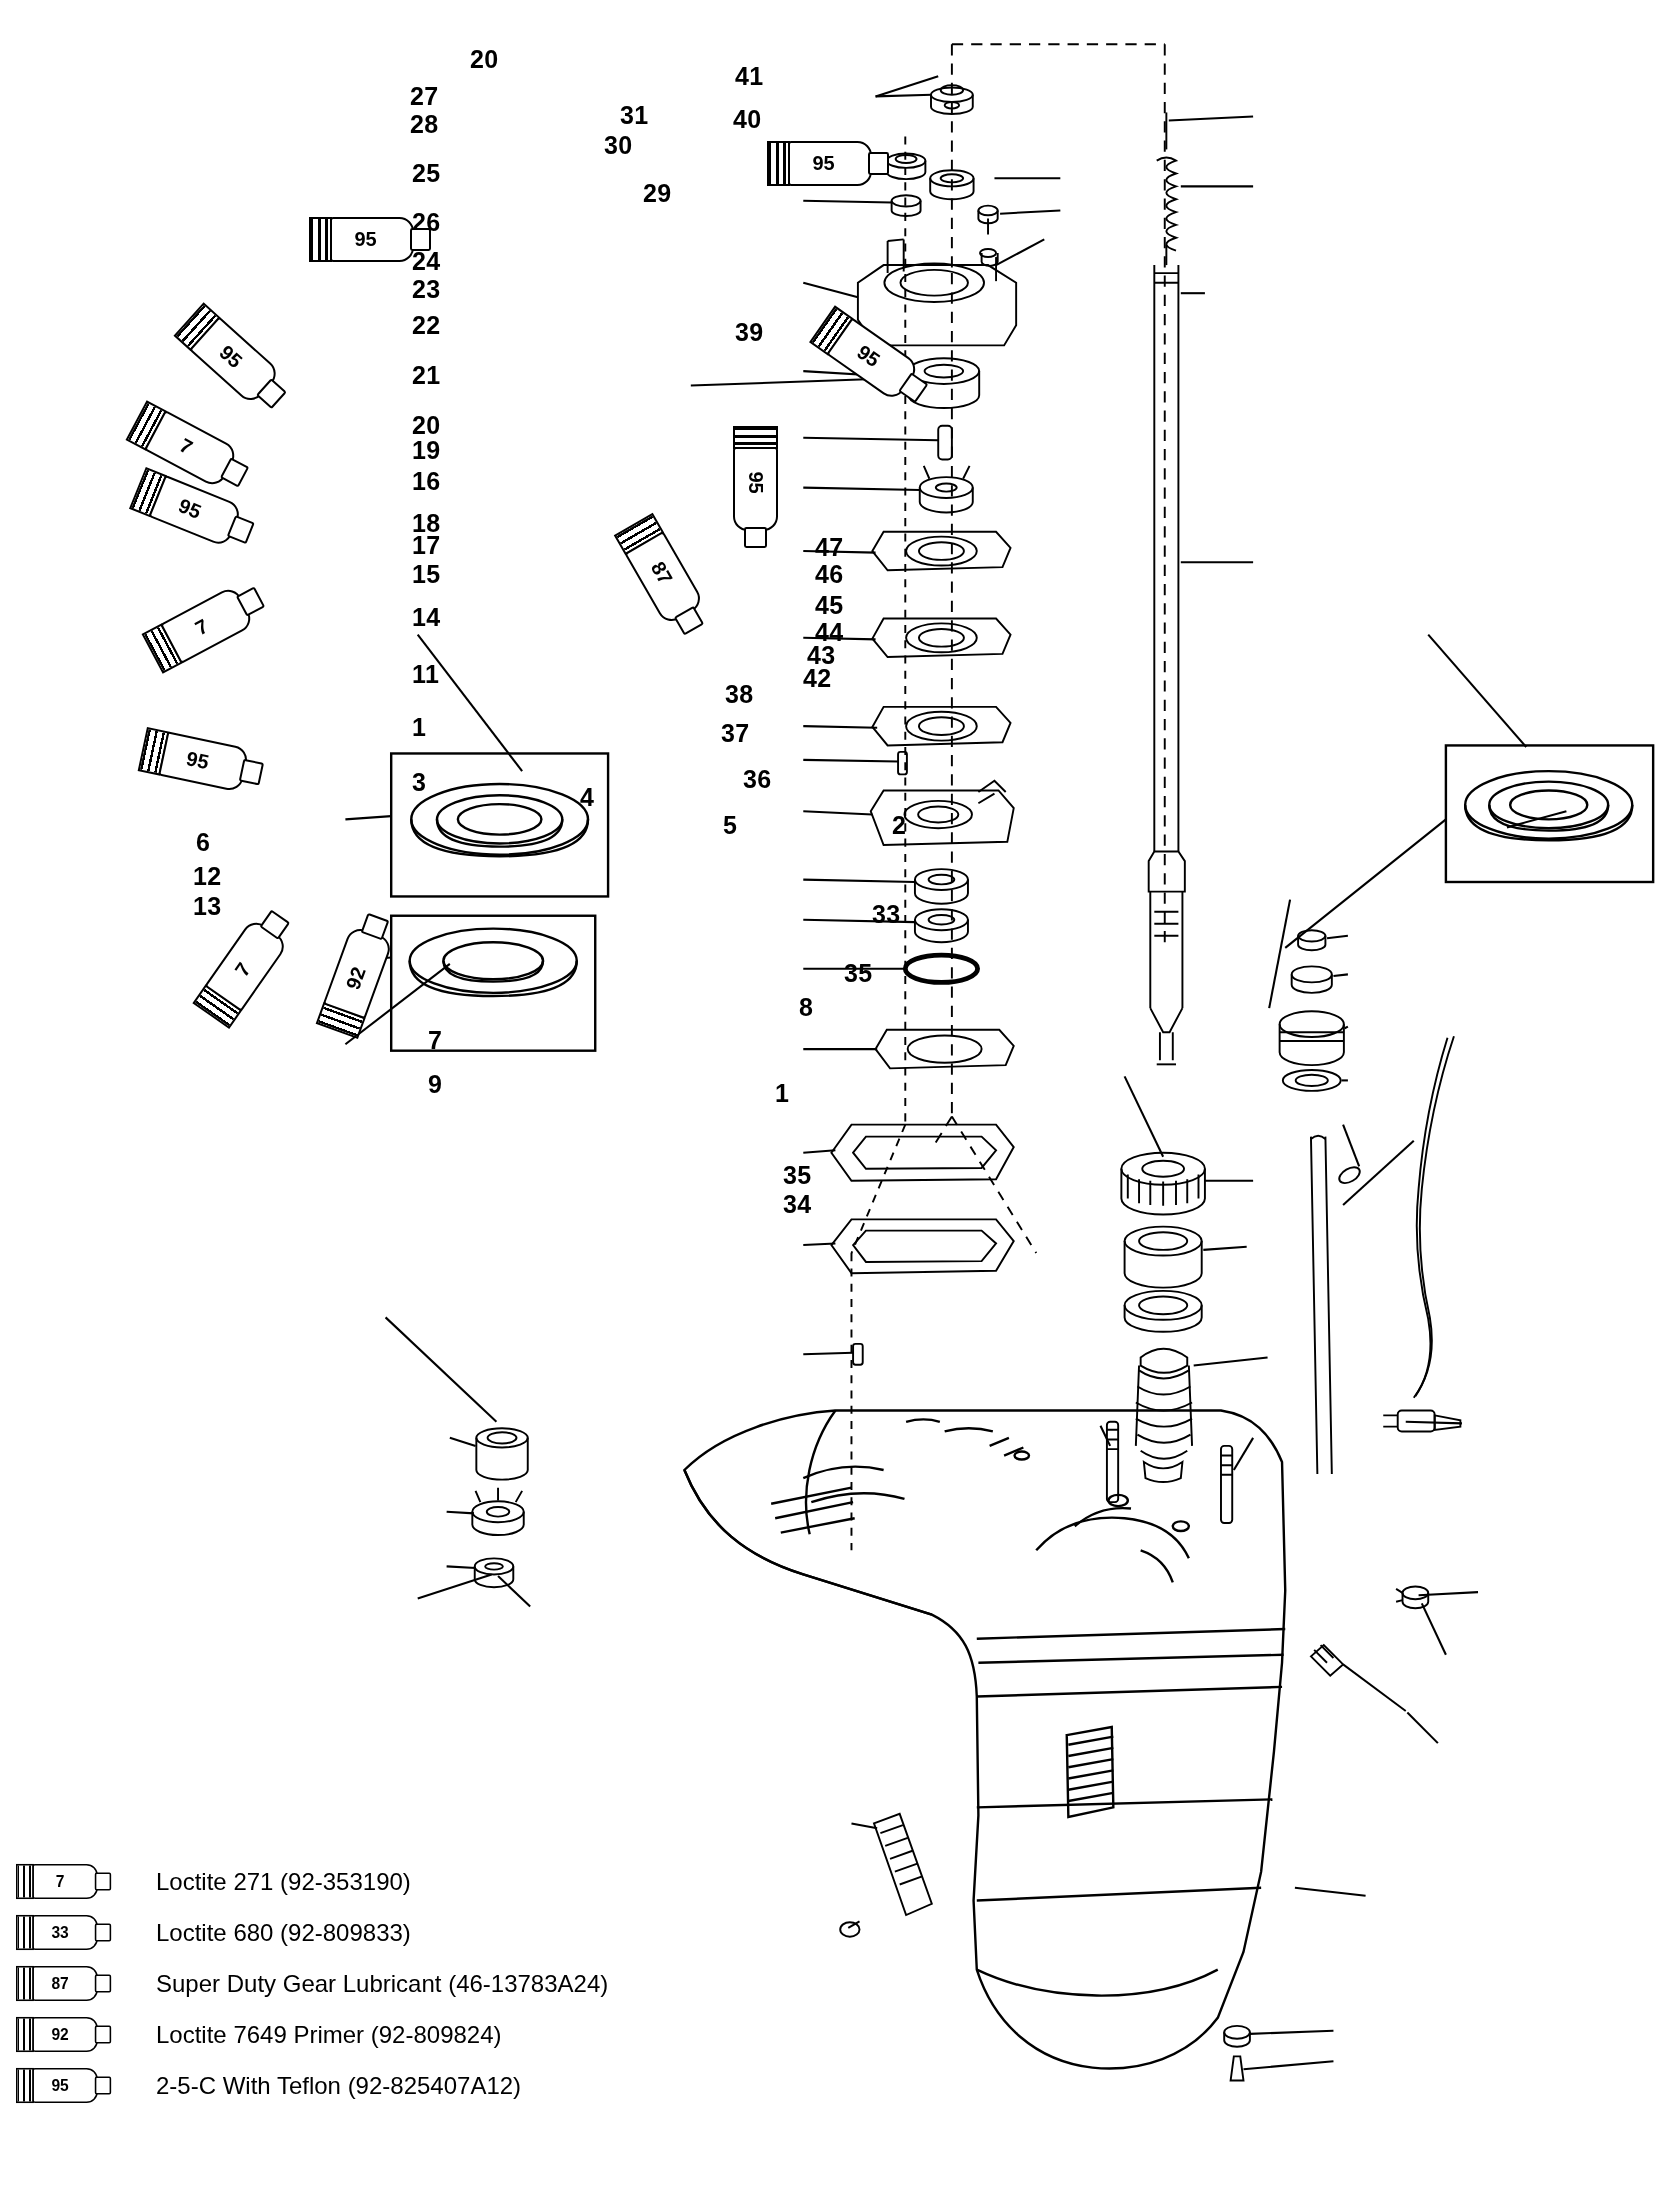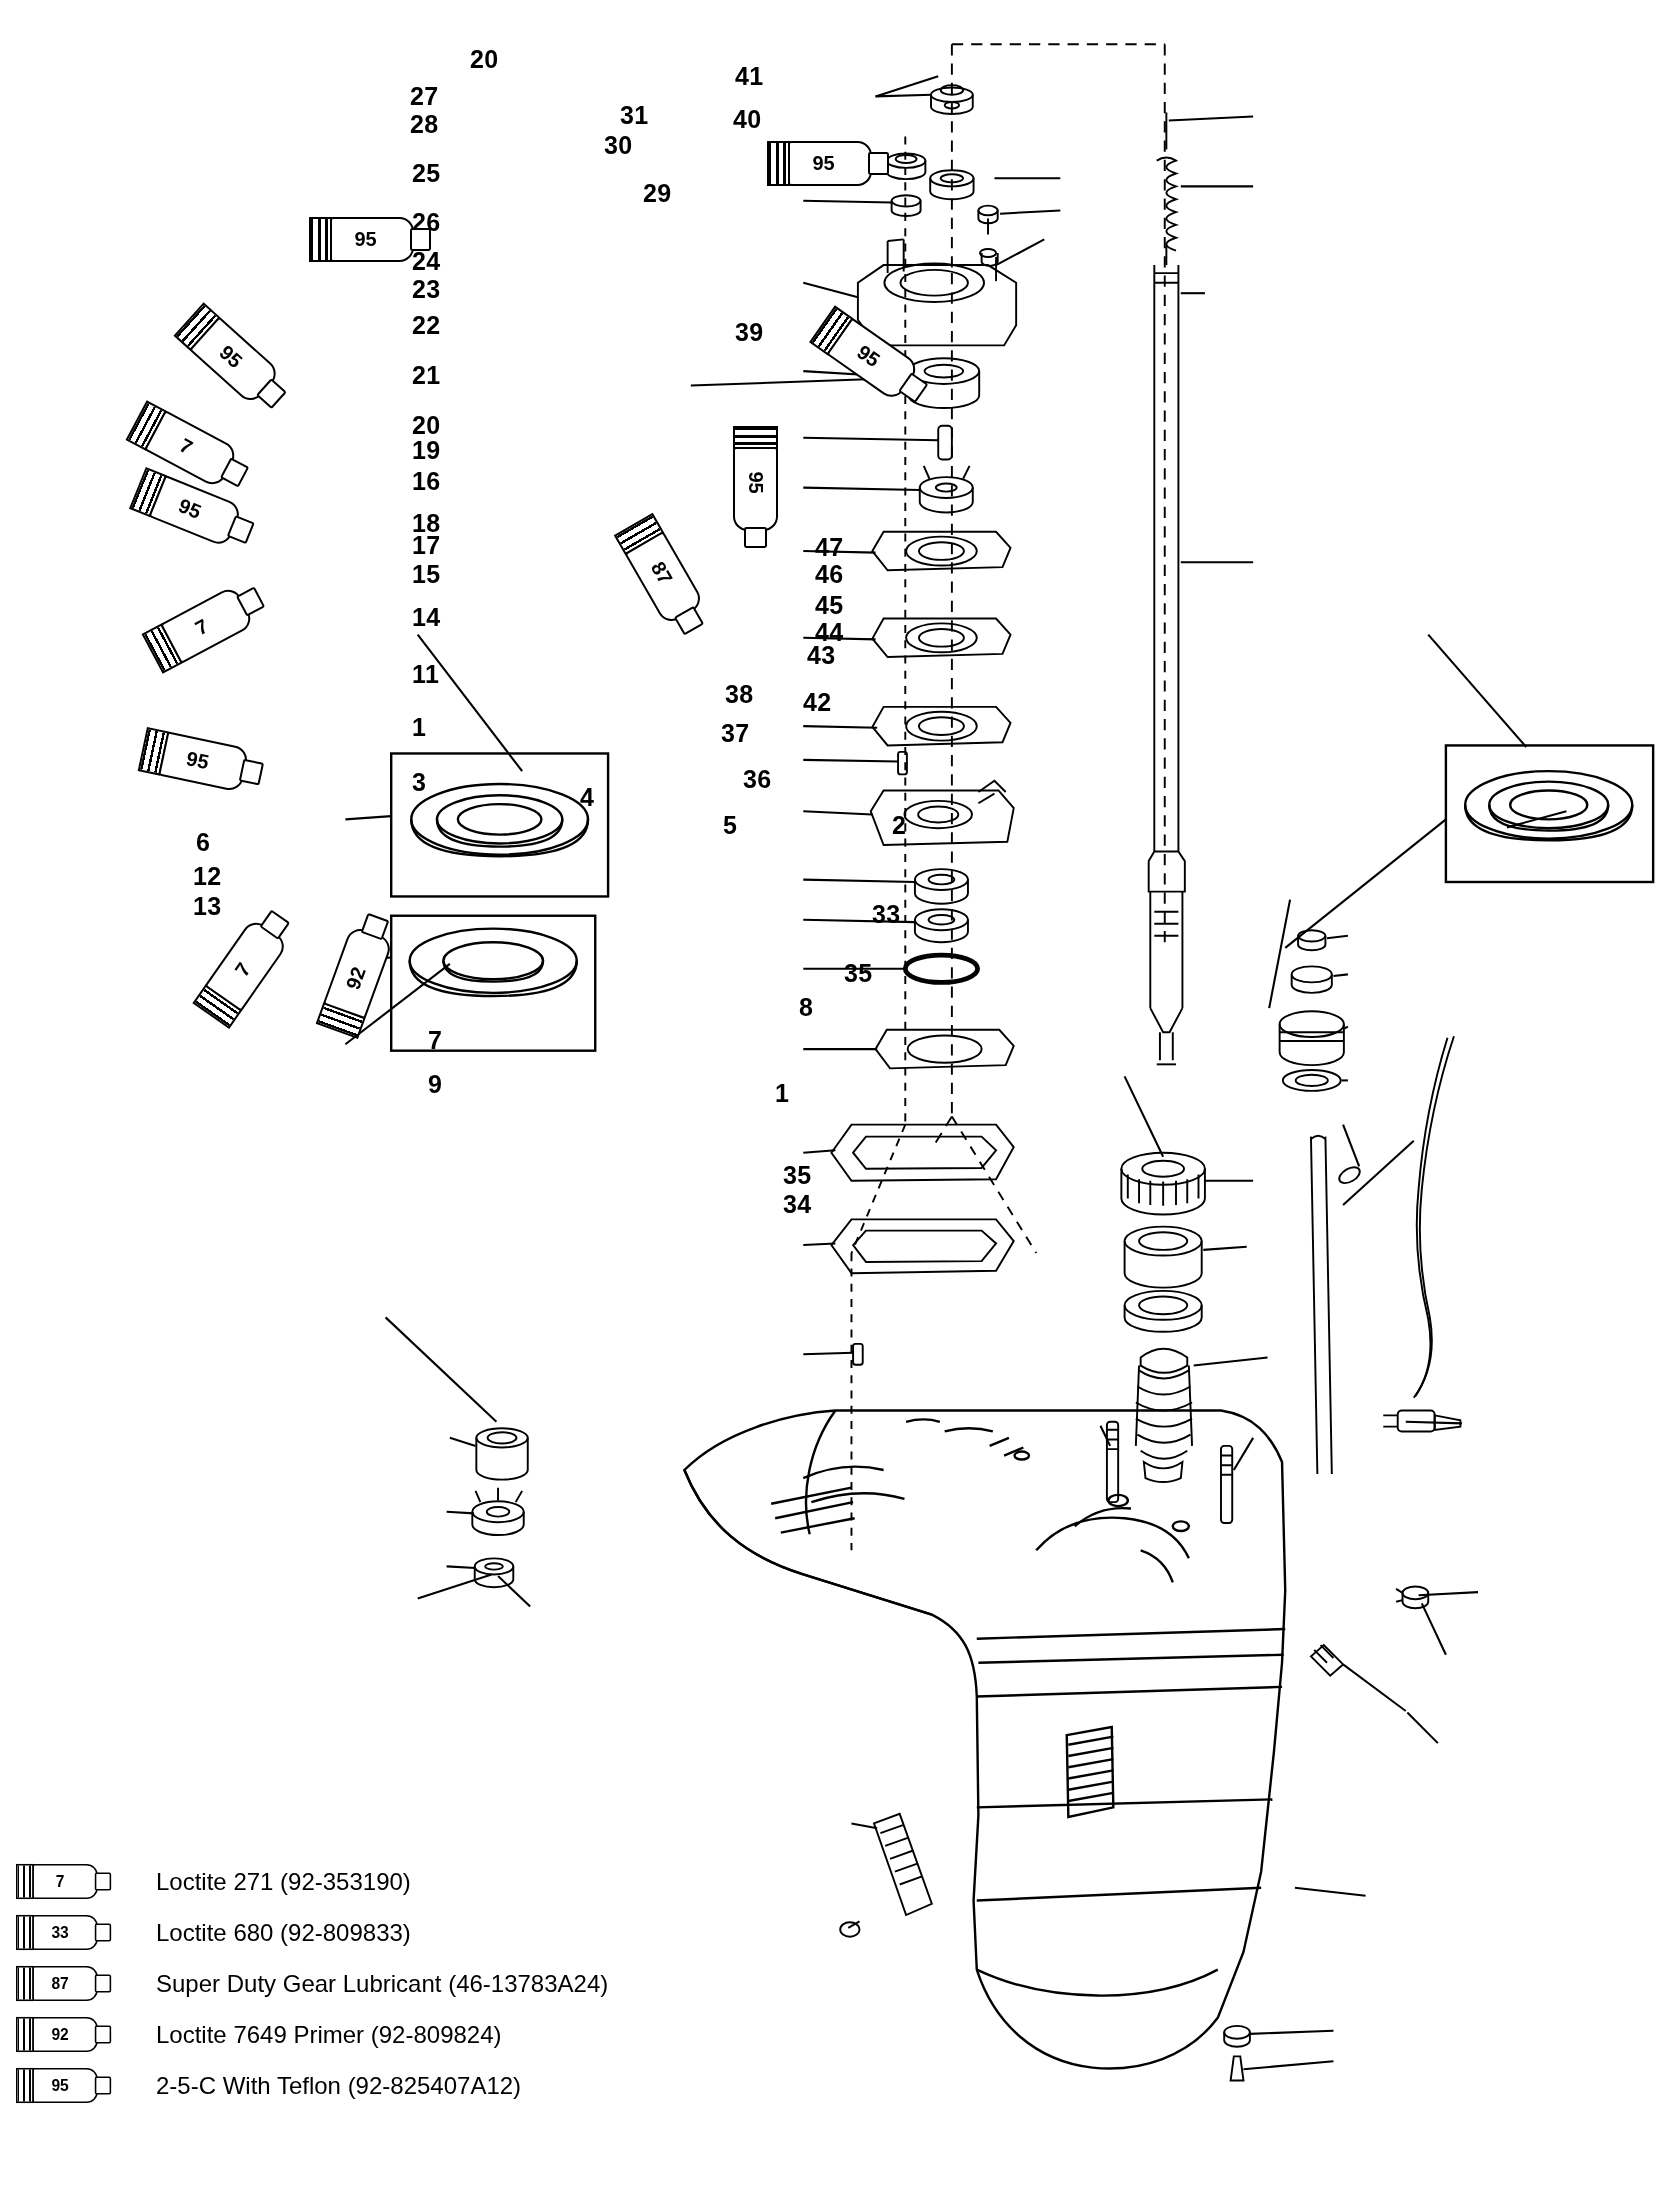--- a/index.html
+++ b/index.html
@@ -468,21 +468,21 @@
   <div class="num" style="left:735px;top:320px">39</div>
   <div class="num" style="left:412px;top:511px">18</div>
   <div class="num" style="left:412px;top:533px">17</div>
   <div class="num" style="left:412px;top:562px">15</div>
   <div class="num" style="left:412px;top:605px">14</div>
   <div class="num" style="left:815px;top:535px">47</div>
   <div class="num" style="left:815px;top:562px">46</div>
   <div class="num" style="left:815px;top:593px">45</div>
   <div class="num" style="left:815px;top:620px">44</div>
   <div class="num" style="left:807px;top:643px">43</div>
-  <div class="num" style="left:803px;top:690px">42</div>
+  <div class="num" style="left:803px;top:666px">42</div>
   <div class="num" style="left:412px;top:662px">11</div>
   <div class="num" style="left:412px;top:715px">1</div>
   <div class="num" style="left:725px;top:682px">38</div>
   <div class="num" style="left:721px;top:721px">37</div>
   <div class="num" style="left:743px;top:767px">36</div>
   <div class="num" style="left:412px;top:770px">3</div>
   <div class="num" style="left:580px;top:785px">4</div>
   <div class="num" style="left:723px;top:813px">5</div>
   <div class="num" style="left:892px;top:813px">2</div>
   <div class="num" style="left:196px;top:830px">6</div>

